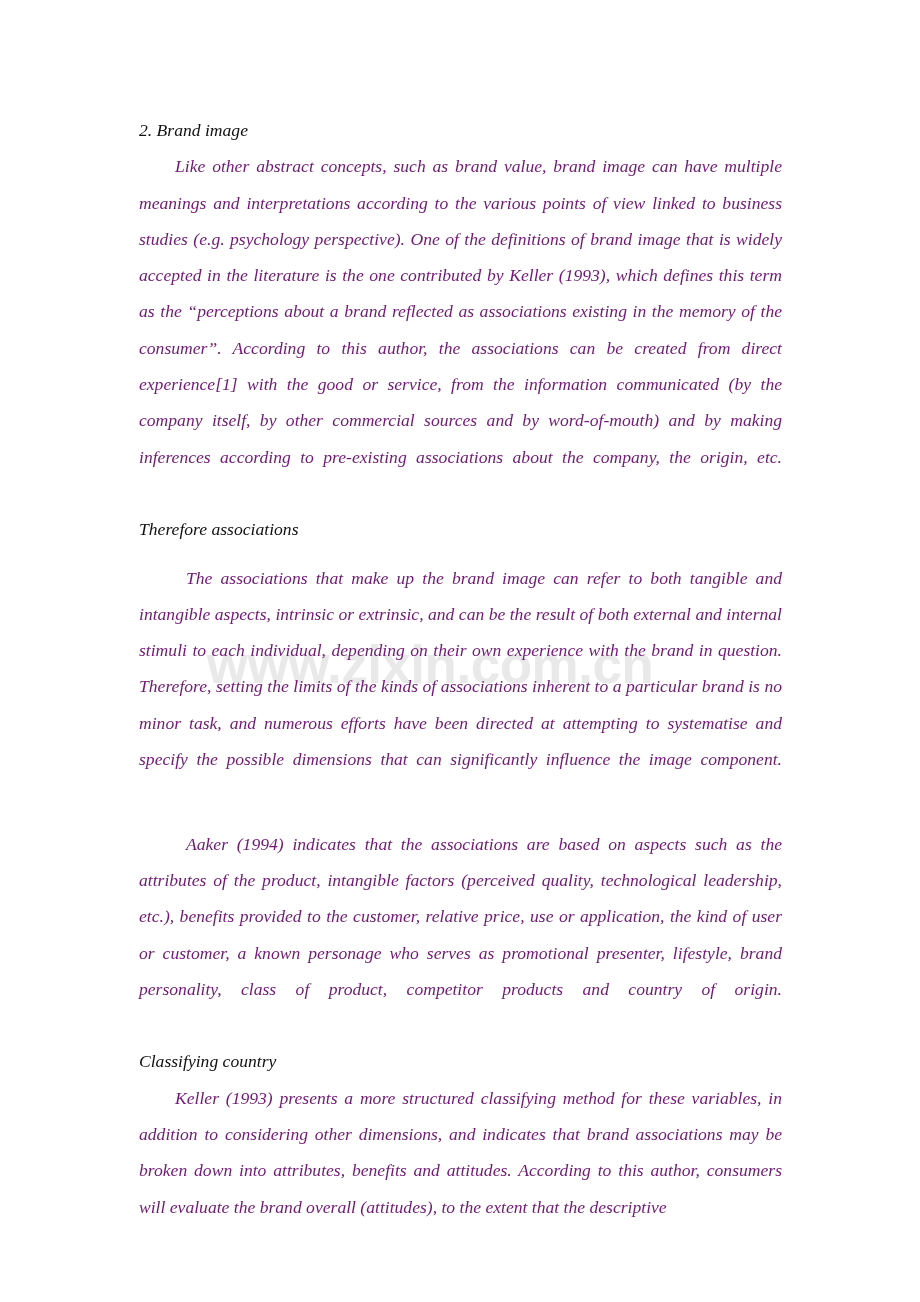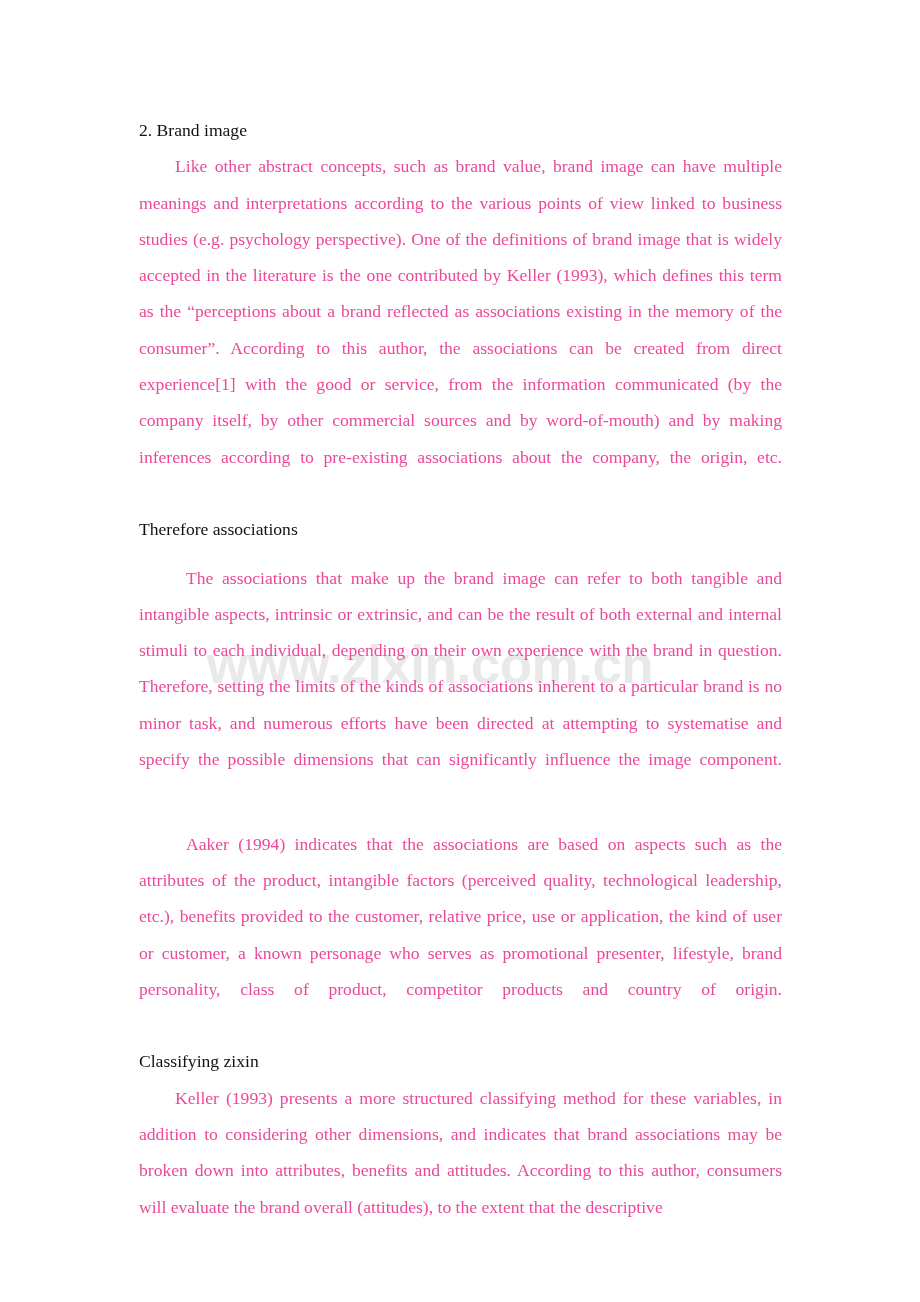--- a/index.html
+++ b/index.html
@@ -48,28 +48,29 @@
     white-space: nowrap;
   }
 
   
   #content {
     position: absolute;
     left: 139px;
     top: 112px;
     width: 643px;
     z-index: 1;
+    font-style: italic;
   }
 
   .line-block {
     font-size: 17.6px;
     line-height: 36.3px;
     text-align: justify;
     text-justify: inter-word;
-    color: #ec4899;
+    color: #701a75;
     margin: 0;
     -webkit-font-smoothing: antialiased;
   }
 
   
   .heading {
     font-size: 17.6px;
     line-height: 36.3px;
     text-align: left;
     margin: 0;
@@ -114,19 +115,19 @@
     <p class="heading">2. Brand image</p>
 
     <p class="line-block para">Like other abstract concepts, such as brand value, brand image can have multiple meanings and interpretations according to the various points of view linked to business studies (e.g. psychology perspective). One of the definitions of brand image that is widely accepted in the literature is the one contributed by Keller (1993), which defines this term as the “perceptions about a brand reflected as associations existing in the memory of the consumer”. According to this author, the associations can be created from direct experience[1] with the good or service, from the information communicated (by the company itself, by other commercial sources and by word-of-mouth) and by making inferences according to pre-existing associations about the company, the origin, etc.</p>
 
     <p class="heading">Therefore associations</p>
 
     <p class="line-block para-wide">The associations that make up the brand image can refer to both tangible and intangible aspects, intrinsic or extrinsic, and can be the result of both external and internal stimuli to each individual, depending on their own experience with the brand in question. Therefore, setting the limits of the kinds of associations inherent to a particular brand is no minor task, and numerous efforts have been directed at attempting to systematise and specify the possible dimensions that can significantly influence the image component.</p>
 
     <p class="line-block para-wide">Aaker (1994) indicates that the associations are based on aspects such as the attributes of the product, intangible factors (perceived quality, technological leadership, etc.), benefits provided to the customer, relative price, use or application, the kind of user or customer, a known personage who serves as promotional presenter, lifestyle, brand personality, class of product, competitor products and country of origin.</p>
 
-    <p class="heading">Classifying zixin</p>
+    <p class="heading">Classifying country</p>
 
     <p class="line-block para last-ragged">Keller (1993) presents a more structured classifying method for these variables, in addition to considering other dimensions, and indicates that brand associations may be broken down into attributes, benefits and attitudes. According to this author, consumers will evaluate the brand overall (attitudes), to the extent that the descriptive</p>
 
   </div>
 
 </div>
 
 </body></html>

